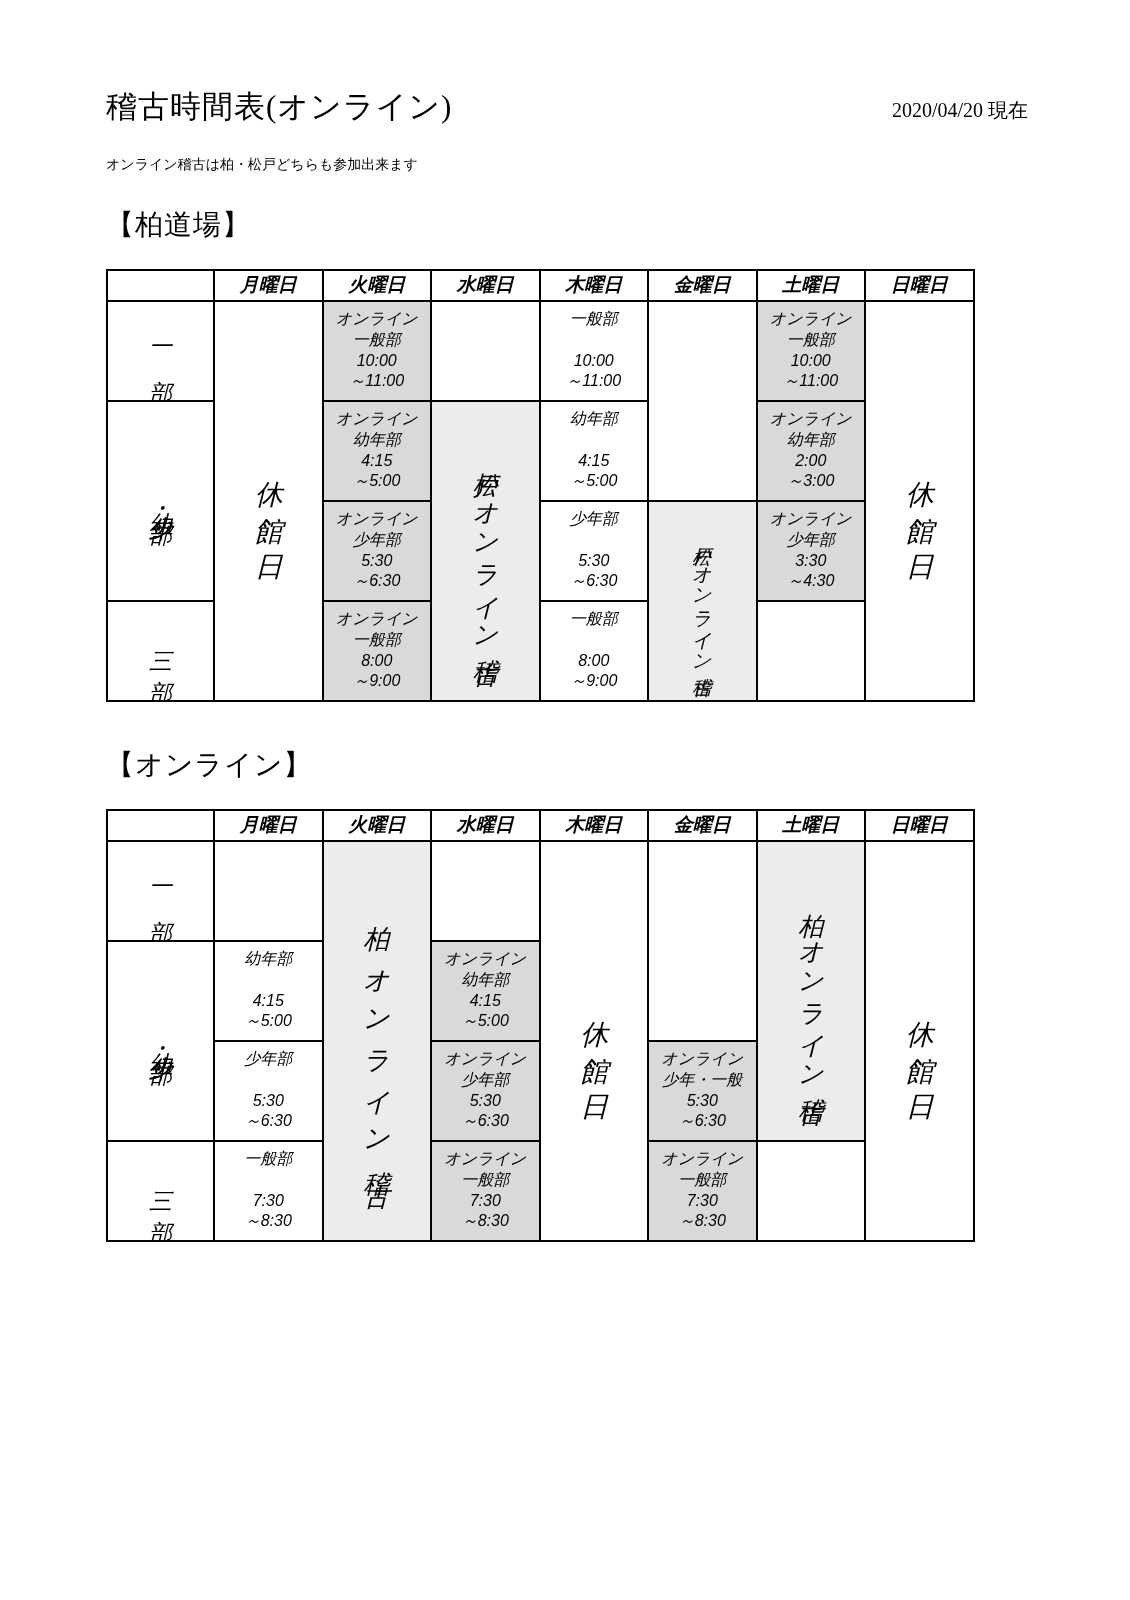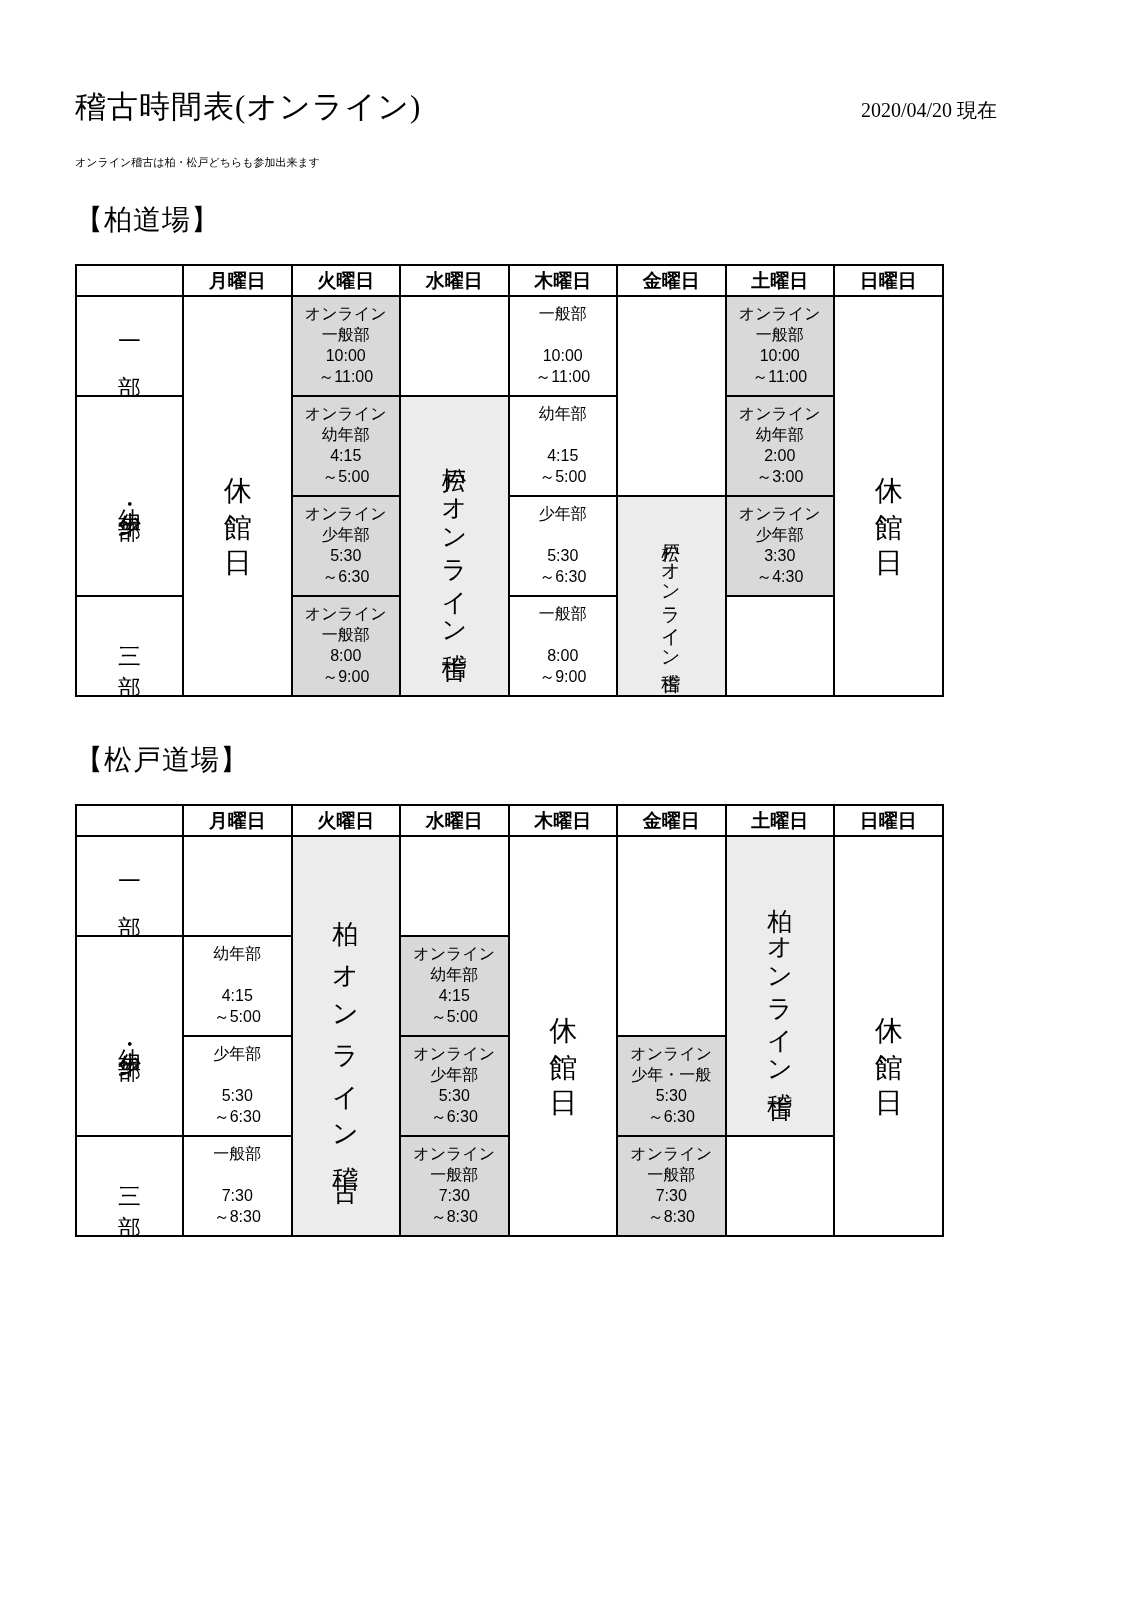--- a/index.html
+++ b/index.html
@@ -2,43 +2,43 @@
 <html lang="ja"><head>
 <meta charset="utf-8">
 <style>
   * { box-sizing: border-box; }
   html, body { margin: 0; padding: 0; }
   body {
     width: 1130px; height: 1600px;
     background: #ffffff; color: #000;
     font-family: "Liberation Sans", sans-serif;
   }
-  .page { margin-left: 75px; width: 986px; }
+  .page { margin-left: 106px; width: 986px; }
 
   .title-row { display: flex; align-items: baseline; padding-top: 86px; }
   .doc-title {
     font-family: "Liberation Serif", serif;
     font-size: 31px; font-weight: normal; margin: 0; letter-spacing: 1px;
   }
   .as-of-date {
     font-family: "Liberation Serif", serif;
     font-size: 20px; margin-left: auto; margin-right: 64px;
   }
   .notes {
     font-family: Liberation Serif, serif;
-    font-size: 11px; line-height: 1.55; margin-top: 26px;
+    font-size: 14px; line-height: 1.55; margin-top: 26px;
   }
   .section-heading {
     font-family: Liberation Serif, serif;
     font-size: 28px; font-weight: normal; margin: 30px 0 0 0; letter-spacing: 1px;
   }
 
   table.schedule {
     border-collapse: collapse; table-layout: fixed;
-    width: 866px; margin-top: 25px;
+    width: 866px; margin-top: 25px; font-style: italic;
   }
   col.c0 { width: 107px; }
   col.cd { width: 108.5px; }
   .schedule th, .schedule td {
     border: 2px solid #000; padding: 0;
     text-align: center; vertical-align: middle;
     font-weight: normal; overflow: hidden;
   }
   tr.hrow th { height: 31px; font-size: 19px; font-weight: bold; }
   tr.brow { height: 100px; }
@@ -151,21 +151,21 @@
 ～9:00</span></td>
       <td><span class="lines">一般部
 
 8:00
 ～9:00</span></td>
       <td></td>
     </tr>
   </tbody>
     </table>
 
-  <h2 class="section-heading" style="margin-top:44px;">【松戸道場】</h2>
+  <h2 class="section-heading" style="margin-top:44px;">【オンライン】</h2>
 
   <table class="schedule">
     <colgroup>
       <col class="c0">
         <col class="cd">
         <col class="cd">
         <col class="cd">
         <col class="cd">
         <col class="cd">
         <col class="cd">

